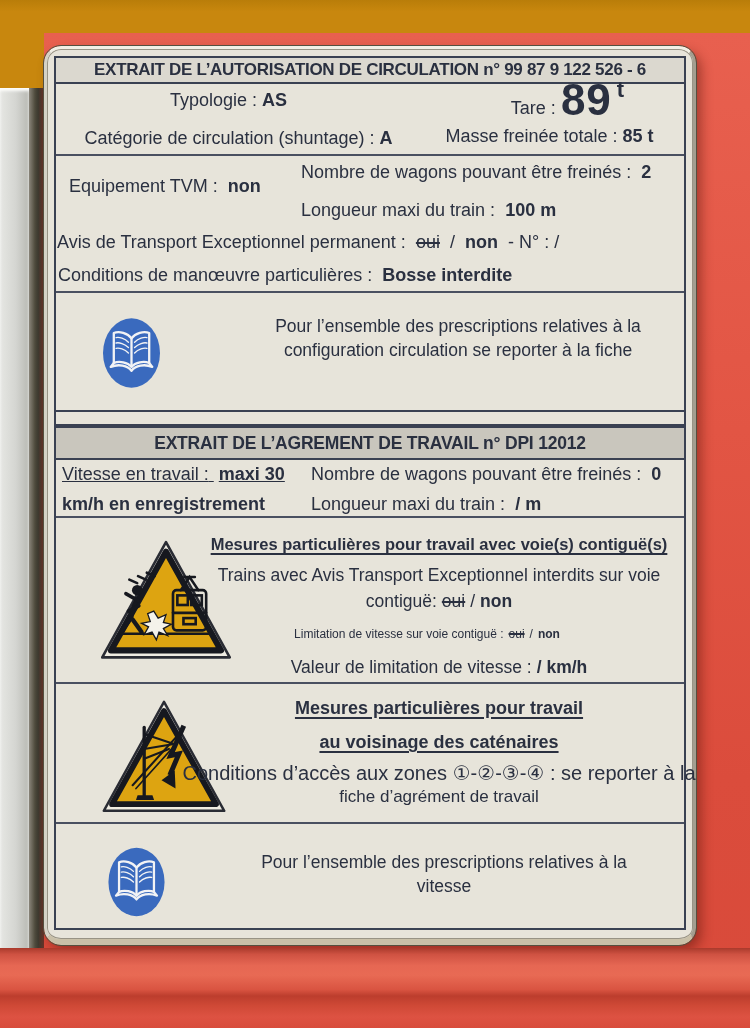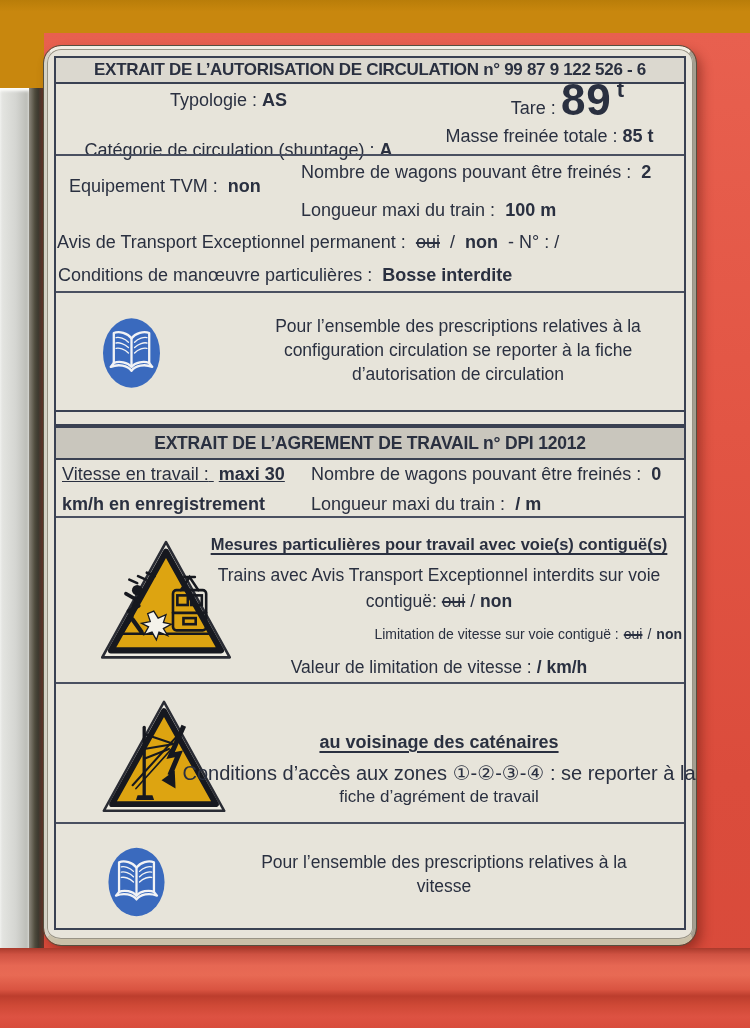--- a/index.html
+++ b/index.html
@@ -71,21 +71,21 @@
         <span>Typologie :</span>
         <span class="b">AS</span>
       </div>
 
       <div class="t tare" style="left:345px;top:22px;width:281px;justify-content:center;padding-left:26px;">
         <span>Tare :</span>
         <span class="big">89</span>
         <span class="tunit">t</span>
       </div>
 
-      <div class="t c" style="left:10px;top:80px;width:345px;">
+      <div class="t c" style="left:10px;top:68px;width:345px;">
         <span>Catégorie de circulation (shuntage) :</span>
         <span class="b">A</span>
       </div>
 
       <div class="t c" style="left:345px;top:66px;width:281px;padding-left:8px;">
         <span>Masse freinée totale :</span>
         <span class="b">85 t</span>
       </div>
 
       <div class="sep" style="top:96px;"></div>
@@ -135,21 +135,20 @@
             <path d="M54 44 C59 39 66 37 70 38"></path>
               <path d="M54 51 C59 46 66 44 70 45"></path>
               <path d="M54 58 C59 53 66 51 70 52"></path>
           </g>
         </svg>
       </div>
 
       <div class="note" style="left:190px;top:256px;width:424px;">
         <div>Pour l’ensemble des prescriptions relatives à la</div>
         <div>configuration circulation se reporter à la fiche</div>
-        <div>d’autorisation de circulation</div>
       </div>
 
       <div class="gapbar"></div>
 
       <div class="bar bar2">EXTRAIT DE L’AGREMENT DE TRAVAIL n° DPI 12012</div>
 
       <div class="t" style="left:6px;top:404px;text-decoration:underline;">
         <span>Vitesse en travail :</span>
         <span class="b">maxi 30</span>
       </div>
@@ -194,21 +193,21 @@
       </div>
 
       <div class="t ut c" style="left:140px;top:474px;width:486px;font-size:16.5px;">Mesures particulières pour travail avec voie(s) contiguë(s)</div>
       <div class="t c" style="left:140px;top:505px;width:486px;font-size:17.5px;">Trains avec Avis Transport Exceptionnel interdits sur voie</div>
       <div class="t c" style="left:140px;top:531px;width:486px;font-size:17.5px;">
         <span>contiguë:</span>
         <span class="strike">oui</span>
         <span>/</span>
         <span class="b">non</span>
       </div>
-      <div class="t c" style="left:140px;top:564px;width:486px;font-size:14px;justify-content:flex-end;">
+      <div class="t c" style="left:128px;top:564px;width:486px;font-size:12px;">
         <span>Limitation de vitesse sur voie contiguë :</span>
         <span class="strike">oui</span>
         <span>/</span>
         <span class="b">non</span>
       </div>
       <div class="t c" style="left:140px;top:597px;width:486px;font-size:17.5px;">
         <span>Valeur de limitation de vitesse :</span>
         <span class="b">/ km/h</span>
       </div>
 
@@ -225,20 +224,21 @@
             <path d="M56 64 L92 58" stroke-width="2.5"></path>
             <path d="M56 76 L86 64" stroke-width="2.5"></path>
             <path d="M42 108 L98 46" stroke-width="2.5"></path>
             <path d="M46 112 L100 52" stroke-width="2"></path>
           </g>
           <path d="M104 36 L88 72 L98 70 L87 96" stroke="#16181f" stroke-width="6" fill="none"></path>
           <polygon points="93,90 94,112 77,102" fill="#16181f"></polygon>
         </svg>
       </div>
 
+      <div class="t ut c" style="left:140px;top:638px;width:486px;">Mesures particulières pour travail</div>
       <div class="t ut c" style="left:140px;top:672px;width:486px;">au voisinage des caténaires</div>
       <div class="t c" style="left:140px;top:703px;width:486px;font-size:20px;">Conditions d’accès aux zones ①-②-③-④ : se reporter à la</div>
       <div class="t c" style="left:140px;top:727px;width:486px;font-size:17px;">fiche d’agrément de travail</div>
 
       <div class="sep" style="top:764px;"></div>
 
       <div class="icon" style="left:42px;top:780px;">
         <svg width="77" height="88" viewBox="0 0 100 116">
           <ellipse cx="50" cy="58" rx="37" ry="45" fill="var(--blue,#3a6abe)"></ellipse>
           <g fill="none" stroke="#f2f3f5" stroke-width="3" stroke-linejoin="round" stroke-linecap="round">

